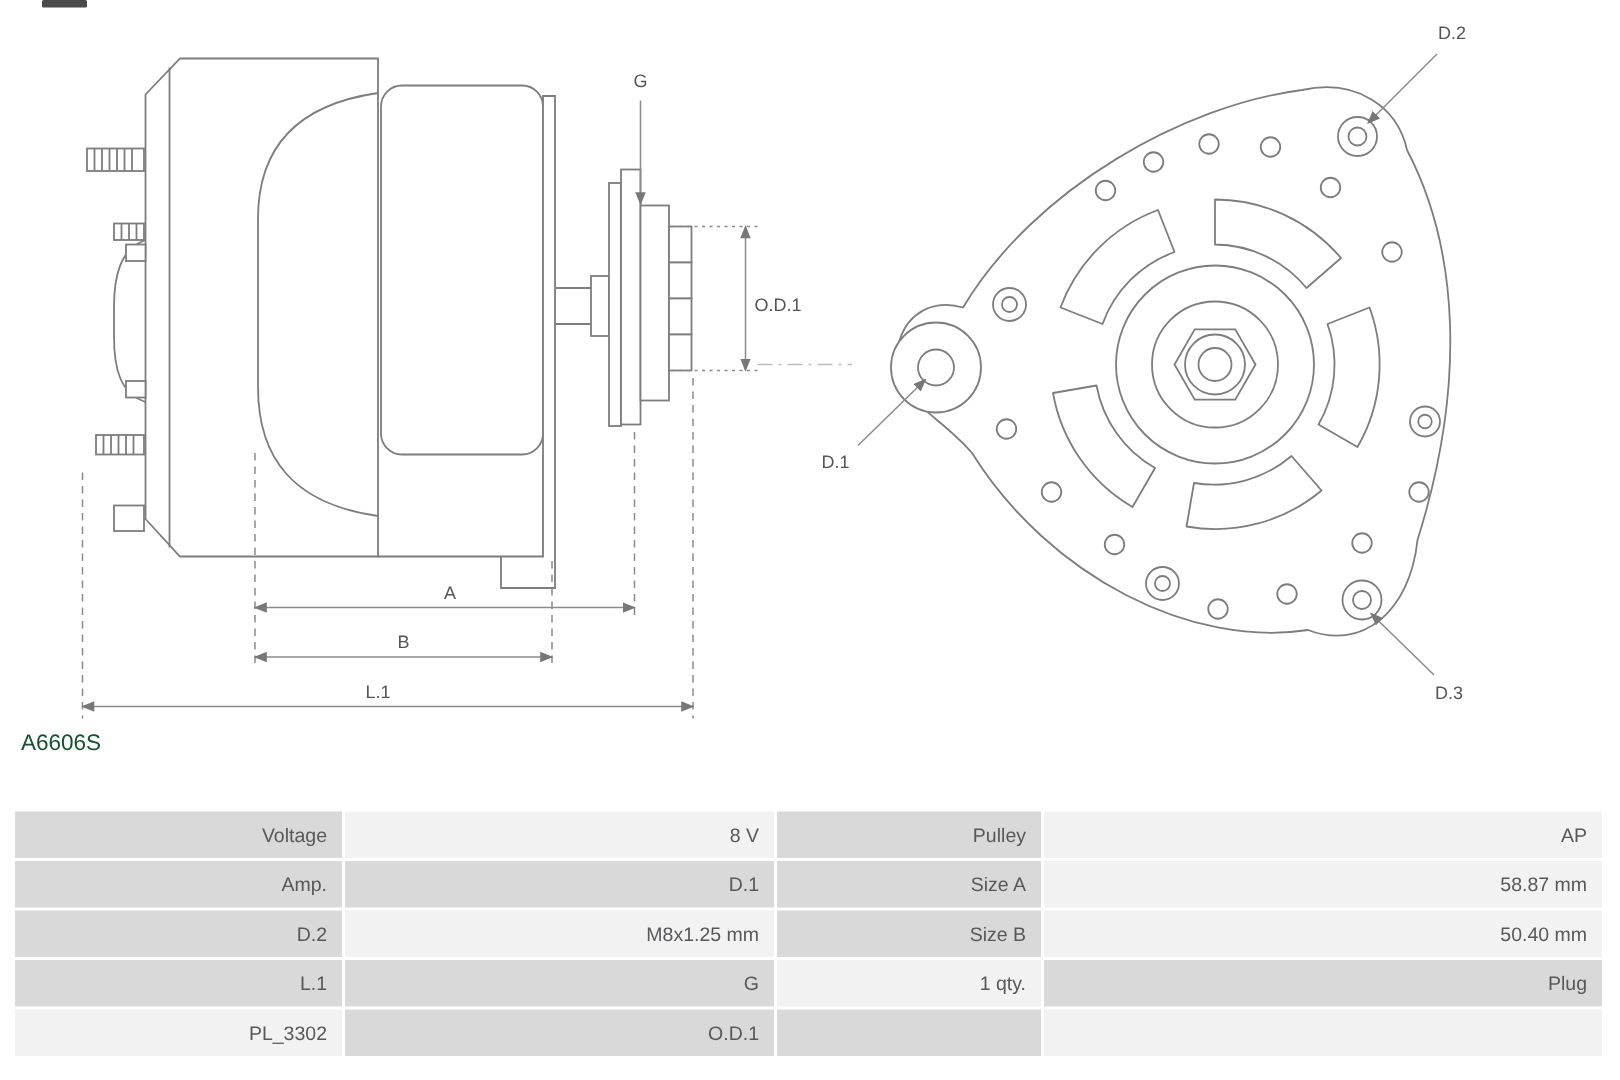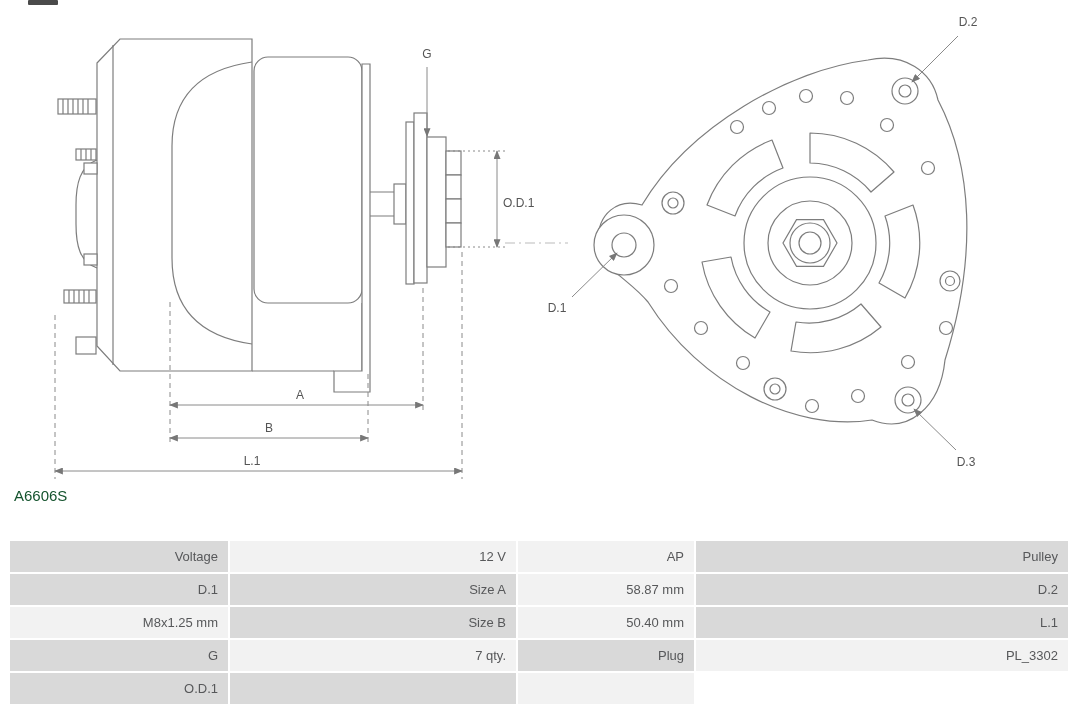--- a/index.html
+++ b/index.html
@@ -157,37 +157,38 @@
       <text x="968" y="26">D.2</text>
       <text x="557" y="312">D.1</text>
       <text x="966" y="466">D.3</text>
     </g>
   </svg>
 
   <div class="part-number">A6606S</div>
 
   <div class="spec-table">
     <div class="cell label">Voltage</div>
-    <div class="cell value">12 V</div>
+    <div class="cell value">8 V</div>
+    <div class="cell label">Pulley</div>
     <div class="cell value">AP</div>
-    <div class="cell label">Pulley</div>
 
+    <div class="cell label">Amp.</div>
     <div class="cell label">D.1</div>
 
     <div class="cell label">Size A</div>
     <div class="cell value">58.87 mm</div>
     <div class="cell label">D.2</div>
     <div class="cell value">M8x1.25 mm</div>
 
     <div class="cell label">Size B</div>
     <div class="cell value">50.40 mm</div>
     <div class="cell label">L.1</div>
 
     <div class="cell label">G</div>
-    <div class="cell value">7 qty.</div>
+    <div class="cell value">1 qty.</div>
     <div class="cell label">Plug</div>
     <div class="cell value">PL_3302</div>
 
     <div class="cell label">O.D.1</div>
     <div class="cell label"></div>
     <div class="cell value"></div>
   </div>
 
 </div>
 

